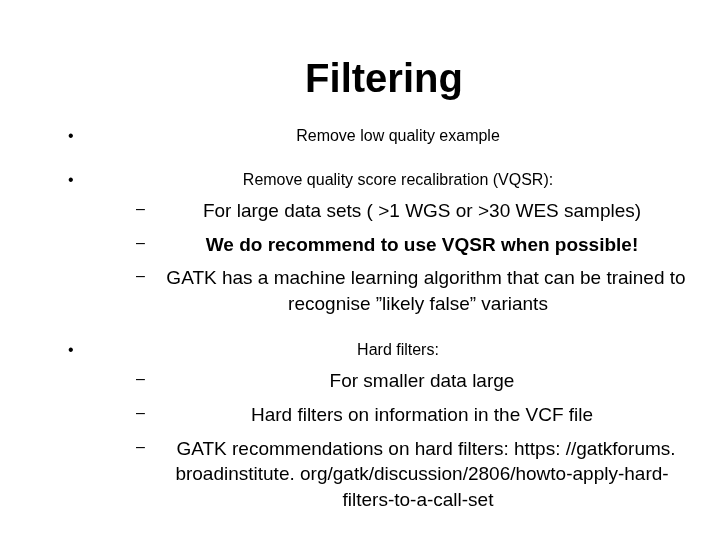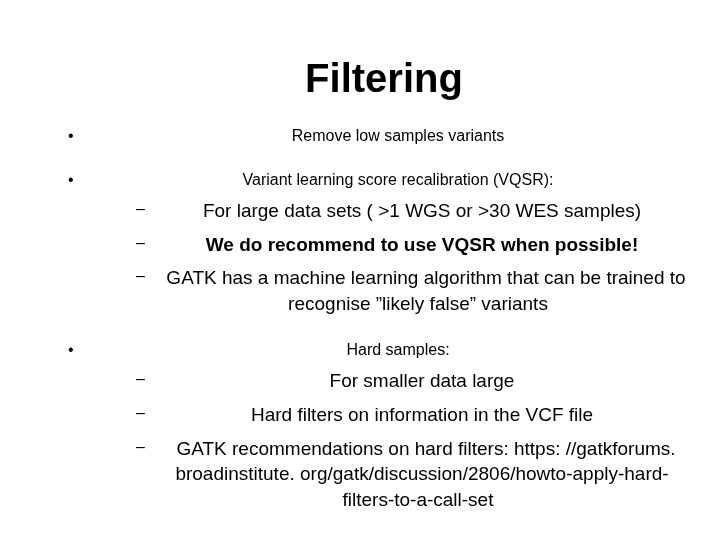--- a/index.html
+++ b/index.html
@@ -16,40 +16,40 @@
 </style>
 </head>
 <body>
 
 <div class="slide">
   <h1 class="title">Filtering</h1>
 
   <ul class="level1">
 
     <li>
-      <span>Remove low samples variants</span>
+      <span>Remove low quality example</span>
     </li>
 
     <li>
-      <span>Variant learning score recalibration (VQSR):</span>
+      <span>Remove quality score recalibration (VQSR):</span>
       <ul class="level2">
         <li>
           <span>For large data sets ( &gt;1 WGS or &gt;30 WES samples)</span>
         </li>
         <li>
           <span class="bold">We do recommend to use VQSR when possible!</span>
         </li>
         <li>
           <span>GATK has a machine learning algorithm that can be trained to recognise ”likely false” variants</span>
         </li>
       </ul>
     </li>
 
     <li>
-      <span>Hard samples:</span>
+      <span>Hard filters:</span>
       <ul class="level2">
         <li>
           <span>For smaller data large</span>
         </li>
         <li>
           <span>Hard filters on information in the VCF file</span>
         </li>
         <li>
           <span>GATK recommendations on hard filters: https: //gatkforums. broadinstitute. org/gatk/discussion/2806/howto-apply-hard-filters-to-a-call-set</span>
         </li>

